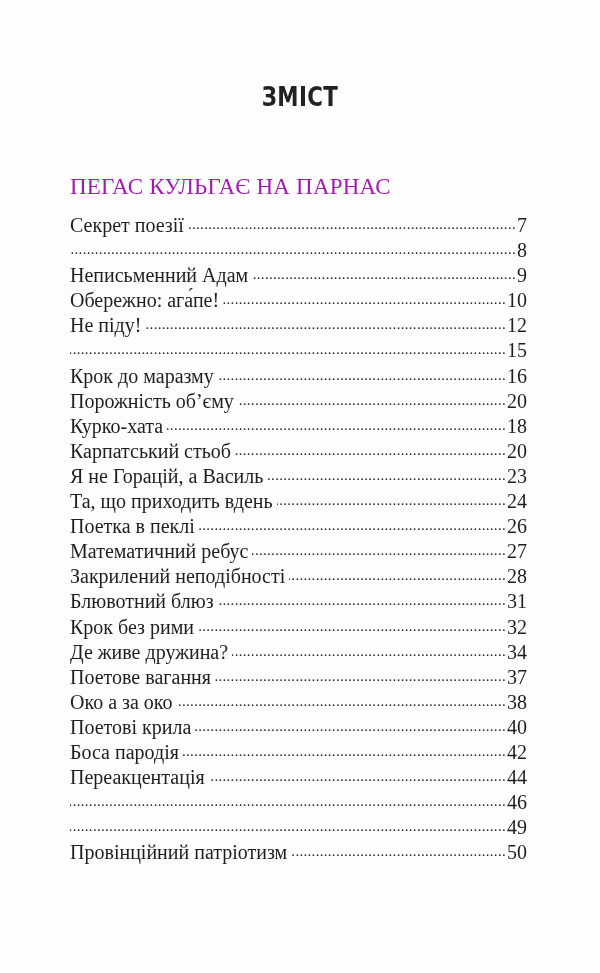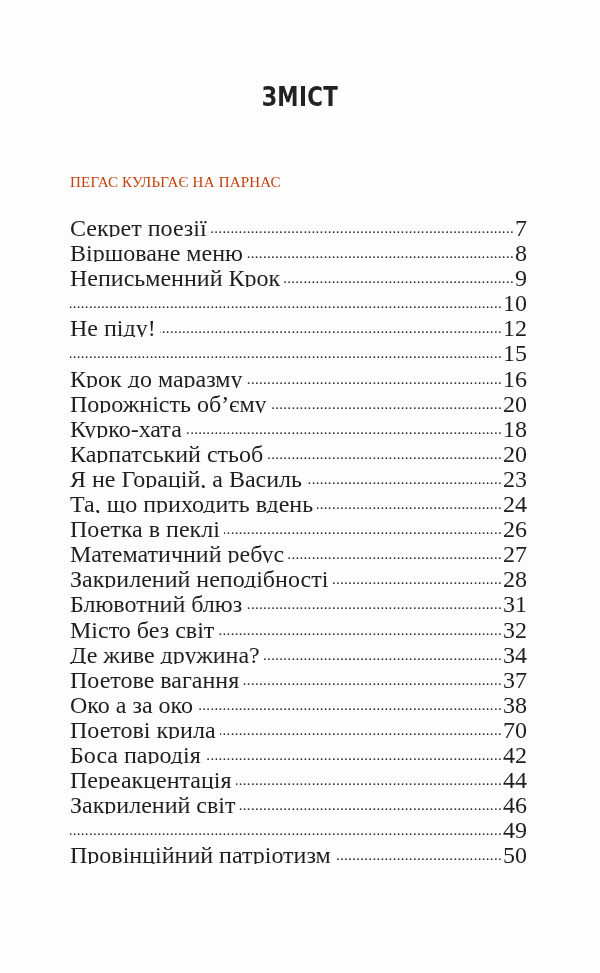--- a/index.html
+++ b/index.html
@@ -26,39 +26,39 @@
       font-size: 26px;
       letter-spacing: 0.5px;
       color: #222222;
       transform: scaleX(0.82);
     }
     .section-heading {
       position: absolute;
       left: 70px;
       top: 174px;
       font-family: "Liberation Serif", serif;
-      font-size: 15px;
-      color: #c2410c;
+      font-size: 23px;
+      color: #a21caf;
       letter-spacing: 0.2px;
     }
     .toc-list {
       position: absolute;
       left: 70px;
       top: 212px;
       width: 457px;
       margin: 0;
       padding: 0;
       list-style: none;
     }
     .toc-entry {
       display: flex;
       align-items: baseline;
       height: 25.1px;
       font-family: "Liberation Serif", serif;
-      font-size: 24px;
+      font-size: 20px;
       color: #1e1e1e;
       white-space: nowrap;
       overflow: hidden;
     }
     .toc-title {
       flex: 0 0 auto;
       padding-right: 4px;
     }
     .toc-dots {
       flex: 1 1 auto;
@@ -88,30 +88,30 @@
 
 <div class="section-heading">ПЕГАС КУЛЬГАЄ НА ПАРНАС</div>
 
 <ul class="toc-list" id="toc-list">
     <li class="toc-entry">
       <span class="toc-title">Секрет поезії</span>
       <span class="toc-dots"></span>
       <span class="toc-page">7</span>
     </li>
     <li class="toc-entry">
-      <span class="toc-title">Віршоване меню</span>
       <span class="toc-dots"></span>
       <span class="toc-page">8</span>
     </li>
     <li class="toc-entry">
-      <span class="toc-title">Неписьменний Крок</span>
+      <span class="toc-title">Неписьменний Адам</span>
       <span class="toc-dots"></span>
       <span class="toc-page">9</span>
     </li>
     <li class="toc-entry">
+      <span class="toc-title">Обережно: ага́пе!</span>
       <span class="toc-dots"></span>
       <span class="toc-page">10</span>
     </li>
     <li class="toc-entry">
       <span class="toc-title">Не піду!</span>
       <span class="toc-dots"></span>
       <span class="toc-page">12</span>
     </li>
     <li class="toc-entry">
       <span class="toc-dots"></span>
@@ -161,21 +161,21 @@
       <span class="toc-title">Закрилений неподібності</span>
       <span class="toc-dots"></span>
       <span class="toc-page">28</span>
     </li>
     <li class="toc-entry">
       <span class="toc-title">Блювотний блюз</span>
       <span class="toc-dots"></span>
       <span class="toc-page">31</span>
     </li>
     <li class="toc-entry">
-      <span class="toc-title">Місто без світ</span>
+      <span class="toc-title">Крок без рими</span>
       <span class="toc-dots"></span>
       <span class="toc-page">32</span>
     </li>
     <li class="toc-entry">
       <span class="toc-title">Де живе дружина?</span>
       <span class="toc-dots"></span>
       <span class="toc-page">34</span>
     </li>
     <li class="toc-entry">
       <span class="toc-title">Поетове вагання</span>
@@ -183,34 +183,33 @@
       <span class="toc-page">37</span>
     </li>
     <li class="toc-entry">
       <span class="toc-title">Око а за око</span>
       <span class="toc-dots"></span>
       <span class="toc-page">38</span>
     </li>
     <li class="toc-entry">
       <span class="toc-title">Поетові крила</span>
       <span class="toc-dots"></span>
-      <span class="toc-page">70</span>
+      <span class="toc-page">40</span>
     </li>
     <li class="toc-entry">
       <span class="toc-title">Боса пародія</span>
       <span class="toc-dots"></span>
       <span class="toc-page">42</span>
     </li>
     <li class="toc-entry">
       <span class="toc-title">Переакцентація</span>
       <span class="toc-dots"></span>
       <span class="toc-page">44</span>
     </li>
     <li class="toc-entry">
-      <span class="toc-title">Закрилений світ</span>
       <span class="toc-dots"></span>
       <span class="toc-page">46</span>
     </li>
     <li class="toc-entry">
       <span class="toc-dots"></span>
       <span class="toc-page">49</span>
     </li>
     <li class="toc-entry">
       <span class="toc-title">Провінційний патріотизм</span>
       <span class="toc-dots"></span>

